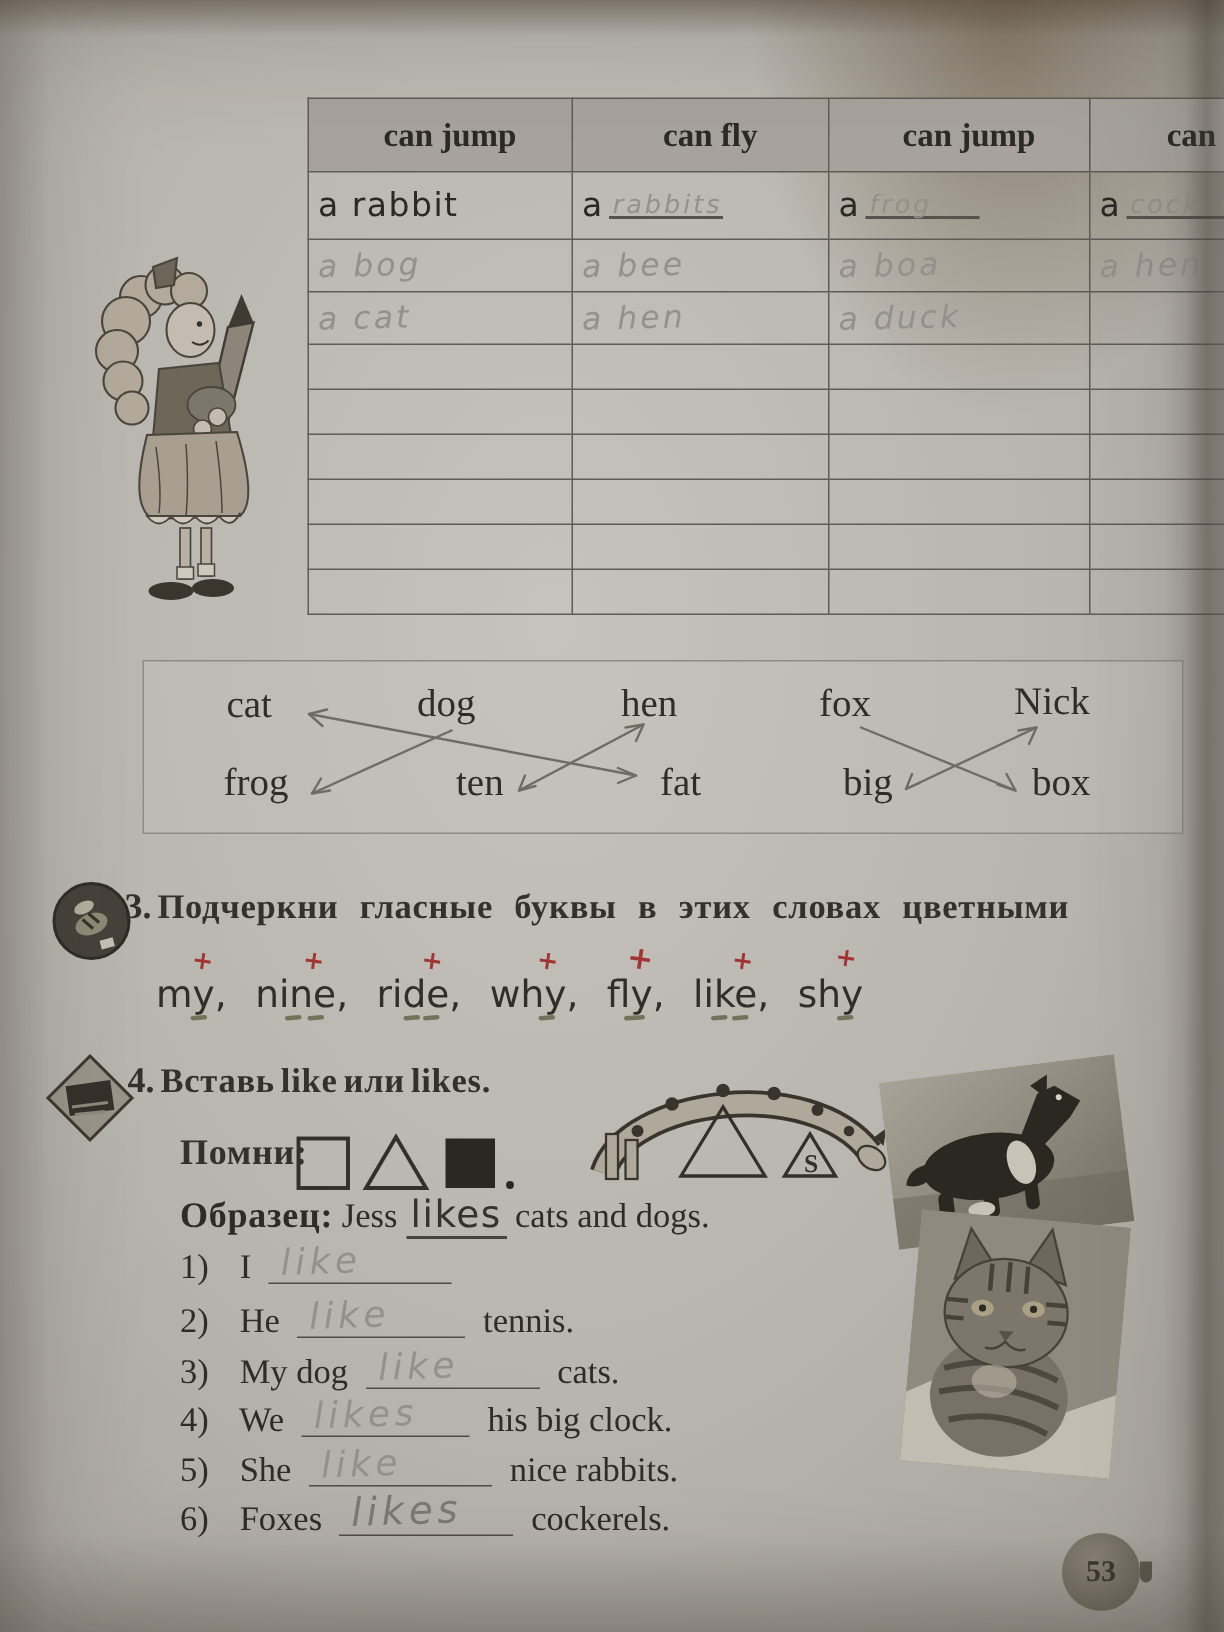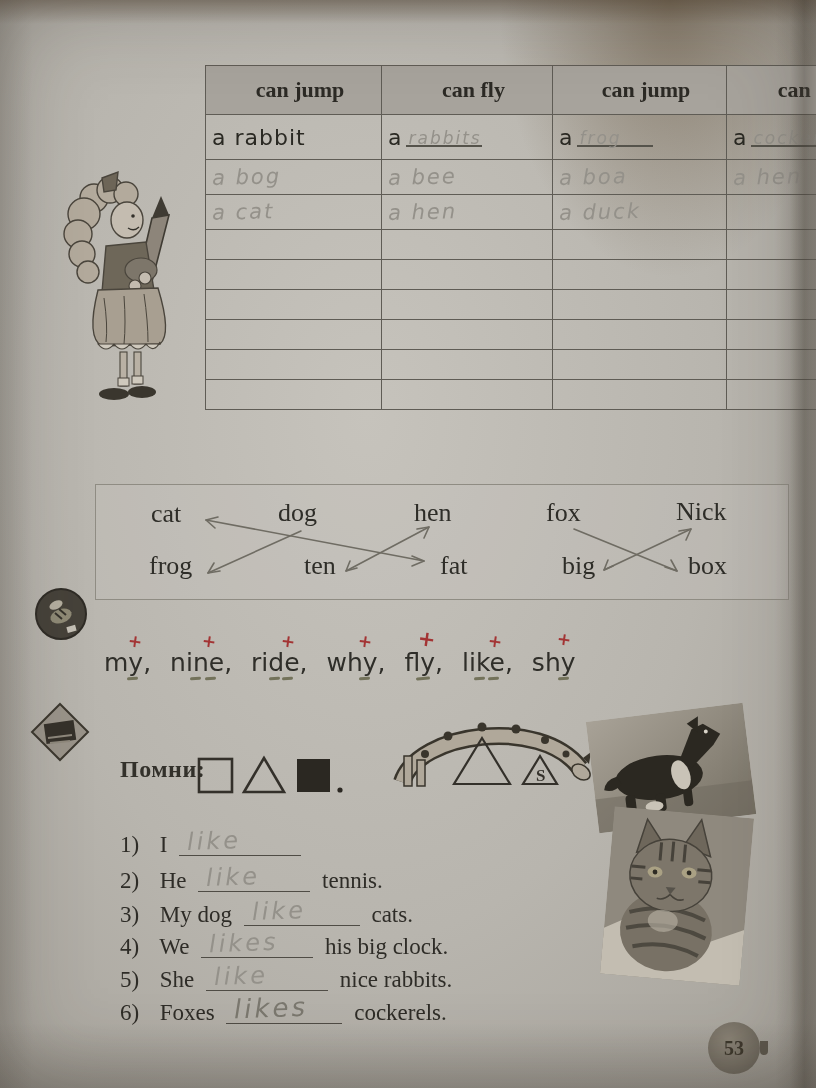--- a/index.html
+++ b/index.html
@@ -164,21 +164,21 @@
     <tr class="re">
           <td></td>
           <td></td>
           <td></td>
           <td></td>
         </tr>
   </tbody>
     </table>
 
 
-  <div class="abs rhymebox" style="left:95px;top:484px;width:692px;height:114px;text-align:right;">
+  <div class="abs rhymebox" style="left:95px;top:440px;width:692px;height:114px;text-align:right;">
     <span class="rword" style="left:55px;top:14px;">cat</span>
     <span class="rword" style="left:182px;top:13px;">dog</span>
     <span class="rword" style="left:318px;top:13px;">hen</span>
     <span class="rword" style="left:450px;top:13px;">fox</span>
     <span class="rword" style="left:580px;top:12px;">Nick</span>
     <span class="rword" style="left:53px;top:66px;">frog</span>
     <span class="rword" style="left:208px;top:66px;">ten</span>
     <span class="rword" style="left:344px;top:66px;">fat</span>
     <span class="rword" style="left:466px;top:66px;">big</span>
     <span class="rword" style="left:592px;top:66px;">box</span>
@@ -201,36 +201,47 @@
 
   <div class="abs" style="left:33px;top:586px;">
     <svg width="56" height="56" viewBox="0 0 56 56">
       <circle cx="28" cy="28" r="25" fill="#46423a" stroke="#2f2c26" stroke-width="2"></circle>
       <ellipse cx="28" cy="30" rx="11" ry="7" fill="#8f8a76" transform="rotate(-20 28 30)"></ellipse>
       <path d="M22,27 l7,6 M26,23 l7,6" stroke="#35322b" stroke-width="2"></path>
       <ellipse cx="23" cy="19" rx="7" ry="4" fill="#b5afa0" transform="rotate(-25 23 19)"></ellipse>
       <rect x="34" y="40" width="9" height="6" fill="#c6c1b6" transform="rotate(-15 38 43)"></rect>
     </svg>
   </div>
+  <div class="abs" style="left:83px;top:592px;width:710px;">
+    <span class="tnum">3.</span>
+    <span class="ttl" style="word-spacing:8px;">Подчеркни гласные буквы в этих словах цветными</span>
+  </div>
   <div class="abs wline" style="left:104px;top:648px;">
     <span class="w w0"><span>my,</span><i class="plus">+</i><b class="vu vu1"></b></span>
     <span class="w w1"><span>nine,</span><i class="plus">+</i><b class="vu vu1"></b><b class="vu vu2"></b></span>
     <span class="w w2"><span>ride,</span><i class="plus">+</i><b class="vu vu1"></b><b class="vu vu2"></b></span>
     <span class="w w3"><span>why,</span><i class="plus">+</i><b class="vu vu1"></b></span>
     <span class="w w4"><span>fly,</span><i class="plus">+</i><b class="vu vu1"></b></span>
     <span class="w w5"><span>like,</span><i class="plus">+</i><b class="vu vu1"></b><b class="vu vu2"></b></span>
     <span class="w w6"><span>shy</span><i class="plus">+</i><b class="vu vu1"></b></span>
   </div>
 
   <div class="abs" style="left:28px;top:700px;">
     <svg width="64" height="64" viewBox="0 0 64 64">
       <polygon points="32,4 60,32 32,60 4,32" fill="#9a948a" stroke="#3c382f" stroke-width="2"></polygon>
       <rect x="17" y="22" width="30" height="20" fill="#35312a" transform="rotate(-8 32 32)"></rect>
       <path d="M20,38 l24,-3 M22,43 l20,-2" stroke="#8f897d" stroke-width="2"></path>
     </svg>
+  </div>
+  <div class="abs" style="left:85px;top:708px;">
+    <span class="tnum">4.</span>
+    <span class="ttl">Вставь</span>
+    <span class="ttl bold-lat">like</span>
+    <span class="ttl">или</span>
+    <span class="ttl bold-lat">likes.</span>
   </div>
 
   <div class="abs" style="left:120px;top:756px;">
     <span class="ttl" style="font-size:24px;">Помни:</span>
   </div>
   <svg class="abs" style="left:196px;top:750px;" width="155" height="50" viewBox="0 0 155 50">
     <rect x="3" y="9" width="33" height="33" fill="none" stroke="#33302a" stroke-width="2.6"></rect>
     <polygon points="68,8 48,42 88,42" fill="none" stroke="#33302a" stroke-width="2.6"></polygon>
     <rect x="101" y="9" width="33" height="33" fill="#2b2822"></rect>
     <circle cx="144" cy="40" r="2.6" fill="#2b2822"></circle>
@@ -250,20 +261,26 @@
     <rect x="27" y="44" width="8" height="26" fill="#b0a89a" stroke="#39352c" stroke-width="1.5"></rect>
     <ellipse cx="191" cy="56" rx="10" ry="7" fill="#b0a89a" stroke="#39352c" stroke-width="1.5" transform="rotate(35 191 56)"></ellipse>
     <polygon points="193,42 201,36 199,48" fill="#39352c"></polygon>
     <polygon points="92,22 64,68 120,68" fill="none" stroke="#33302a" stroke-width="2.2"></polygon>
     <polygon points="150,40 133,68 167,68" fill="none" stroke="#33302a" stroke-width="2.2"></polygon>
     <text x="146" y="65" font-size="17" font-weight="bold" fill="#33302a" font-family="Liberation Serif, serif">S</text>
     <rect x="206" y="30" width="34" height="34" fill="#2b2822"></rect>
     <circle cx="245" cy="62" r="2.6" fill="#2b2822"></circle>
   </svg>
 
+  <div class="abs sent" style="left:120px;top:795px;">
+    <span class="ttl" style="font-size:24px;">Образец:</span>
+    <span>Jess</span>
+    <span class="ansprint">likes</span>
+    <span>cats and dogs.</span>
+  </div>
 
   <div class="abs sent" style="left:120px;top:832px;">
     <span class="n">1)</span>
     <span>I</span>
     <span class="gap" style="width:122px;"><span class="hw">like</span></span>
   </div>
   <div class="abs sent" style="left:120px;top:868px;">
     <span class="n">2)</span>
     <span>He</span>
     <span class="gap" style="width:112px;"><span class="hw">like</span></span>

